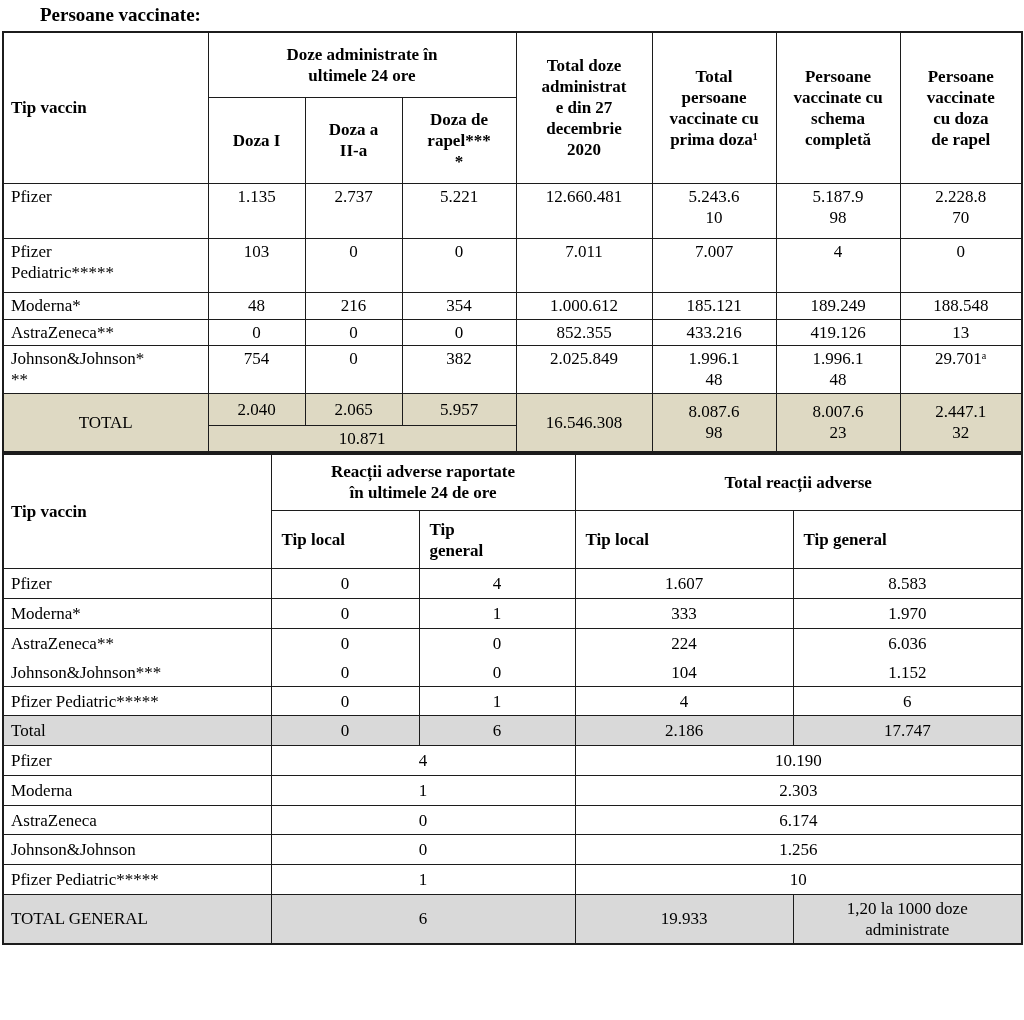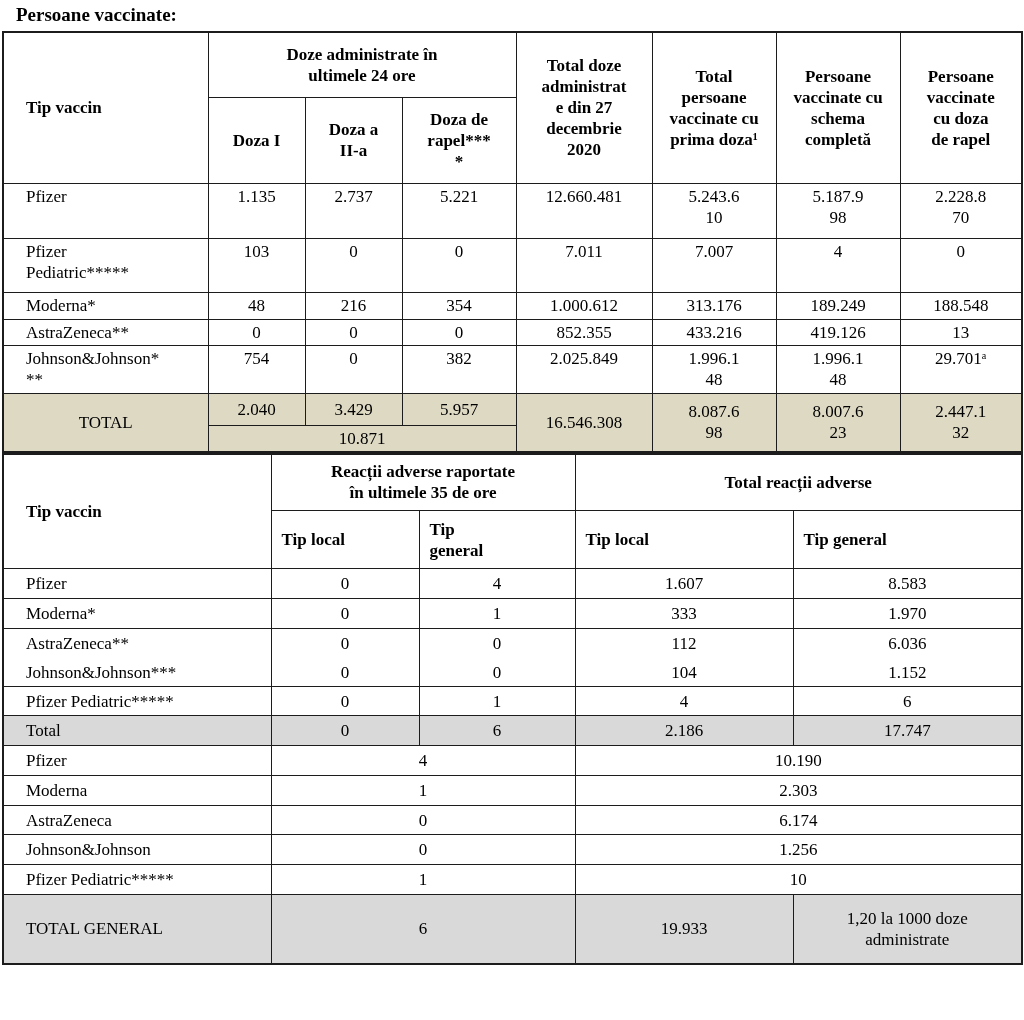--- a/index.html
+++ b/index.html
@@ -8,42 +8,42 @@
     --border:#1c1c1c;
     --bg:#ffffff;
   }
   html,body{margin:0;padding:0;}
   body{
     width:1024px;height:1020px;background:var(--bg);color:#000;
     font-family:"Liberation Serif","DejaVu Serif",serif;
     font-size:17px;line-height:21px;overflow:hidden;
   }
   .doc-title{
-    font-size:19px;line-height:22px;font-weight:bold;margin:4px 0 5px 16px;
+    font-size:19px;line-height:22px;font-weight:bold;margin:4px 0 5px 40px;
   }
   .doc-title.rapi{margin:7px 0 4px 20px;}
   table{
     border-collapse:collapse;table-layout:fixed;width:1019px;margin-left:2px;
     border:2px solid var(--border);
   }
   td{
     border:1px solid var(--border);padding:2px 2px;vertical-align:middle;
     overflow:hidden;
   }
   
   .r65{height:65px}.r86{height:86px}.r55{height:55px}.r54{height:54px}
   .r27{height:27px}.r26{height:26px}.r48{height:48px}.r32{height:32px}
   
   .r57{height:57px}.r58{height:58px}.r30{height:30px}.r28{height:28px}
-  .r29{height:29px}.r69{height:69px}
+  .r29{height:29px}.r69{height:49px}
   .bold{font-weight:normal}
   .center{text-align:center}
   .left{text-align:left}
   .vtop td{vertical-align:top}
-  .lblpad{padding-left:22px}
+  .lblpad{padding-left:7px}
   .hpad{padding-left:10px}
   .tan{background:var(--tan)}
   .grayrow{background:var(--gray)}
   .hdr{font-weight:bold}
   
   .cw{display:block;margin:0 auto;overflow-wrap:break-word;}
   .cwl{display:block;margin:0;overflow-wrap:break-word;}
   .w57{max-width:57px}.w60{max-width:60px}.w68{max-width:68px}
   .w72{max-width:72px}.w80{max-width:80px}.w90{max-width:90px}
   .w140{max-width:140px}.w180{max-width:180px}.w185{max-width:185px}
@@ -144,21 +144,21 @@
       <td class="left lblpad bold">
             <span class="cwl w140">Moderna*</span>
           </td>
       <td class="center">48</td>
       <td class="center">216</td>
       <td class="center">354</td>
       <td class="center">
             <span class="cw w80">1.000.612</span>
           </td>
       <td class="center">
-            <span class="cw w57">313.176</span>
+            <span class="cw w57">185.121</span>
           </td>
       <td class="center">
             <span class="cw w57">189.249</span>
           </td>
       <td class="center">
             <span class="cw w57">188.548</span>
           </td>
     </tr>
     <tr class="r26 vtop">
       <td class="left lblpad bold">
@@ -197,21 +197,21 @@
             <span class="cw w57">1.996.148</span>
           </td>
       <td class="center">
             <span class="cw w57">29.701ᵃ</span>
           </td>
     </tr>
 
     <tr class="r32 bold tan">
       <td rowspan="2" class="center">TOTAL</td>
       <td class="center">2.040</td>
-      <td class="center">3.429</td>
+      <td class="center">2.065</td>
       <td class="center">5.957</td>
       <td rowspan="2" class="center">
             <span class="cw w80">16.546.308</span>
           </td>
       <td rowspan="2" class="center">
             <span class="cw w57">8.087.698</span>
           </td>
       <td rowspan="2" class="center">
             <span class="cw w57">8.007.623</span>
           </td>
@@ -232,21 +232,21 @@
         <col style="width:148px">
         <col style="width:156px">
         <col style="width:218px">
         <col style="width:229px">
     </colgroup>
 
     <tbody>
         <tr class="r57 hdr">
       <td rowspan="2" class="left lblpad">Tip vaccin</td>
       <td colspan="2" class="center">
-        <span class="cw w195">Reacții adverse raportate în ultimele 35 de ore</span>
+        <span class="cw w195">Reacții adverse raportate în ultimele 24 de ore</span>
       </td>
       <td colspan="2" class="center">Total reacții adverse</td>
     </tr>
     <tr class="r58 hdr">
       <td class="left hpad">Tip local</td>
       <td class="left hpad">
         <span class="cwl w60">Tip general</span>
       </td>
       <td class="left hpad">Tip local</td>
       <td class="left hpad">Tip general</td>
@@ -263,21 +263,21 @@
       <td class="left lblpad bold">Moderna*</td>
       <td class="center">0</td>
       <td class="center">1</td>
       <td class="center">333</td>
       <td class="center">1.970</td>
     </tr>
     <tr class="r30 no-bottom">
       <td class="left lblpad bold">AstraZeneca**</td>
       <td class="center">0</td>
       <td class="center">0</td>
-      <td class="center">112</td>
+      <td class="center">224</td>
       <td class="center">6.036</td>
     </tr>
     <tr class="r28 no-top">
       <td class="left lblpad bold">Johnson&amp;Johnson***</td>
       <td class="center">0</td>
       <td class="center">0</td>
       <td class="center">104</td>
       <td class="center">1.152</td>
     </tr>
     <tr class="r29">

